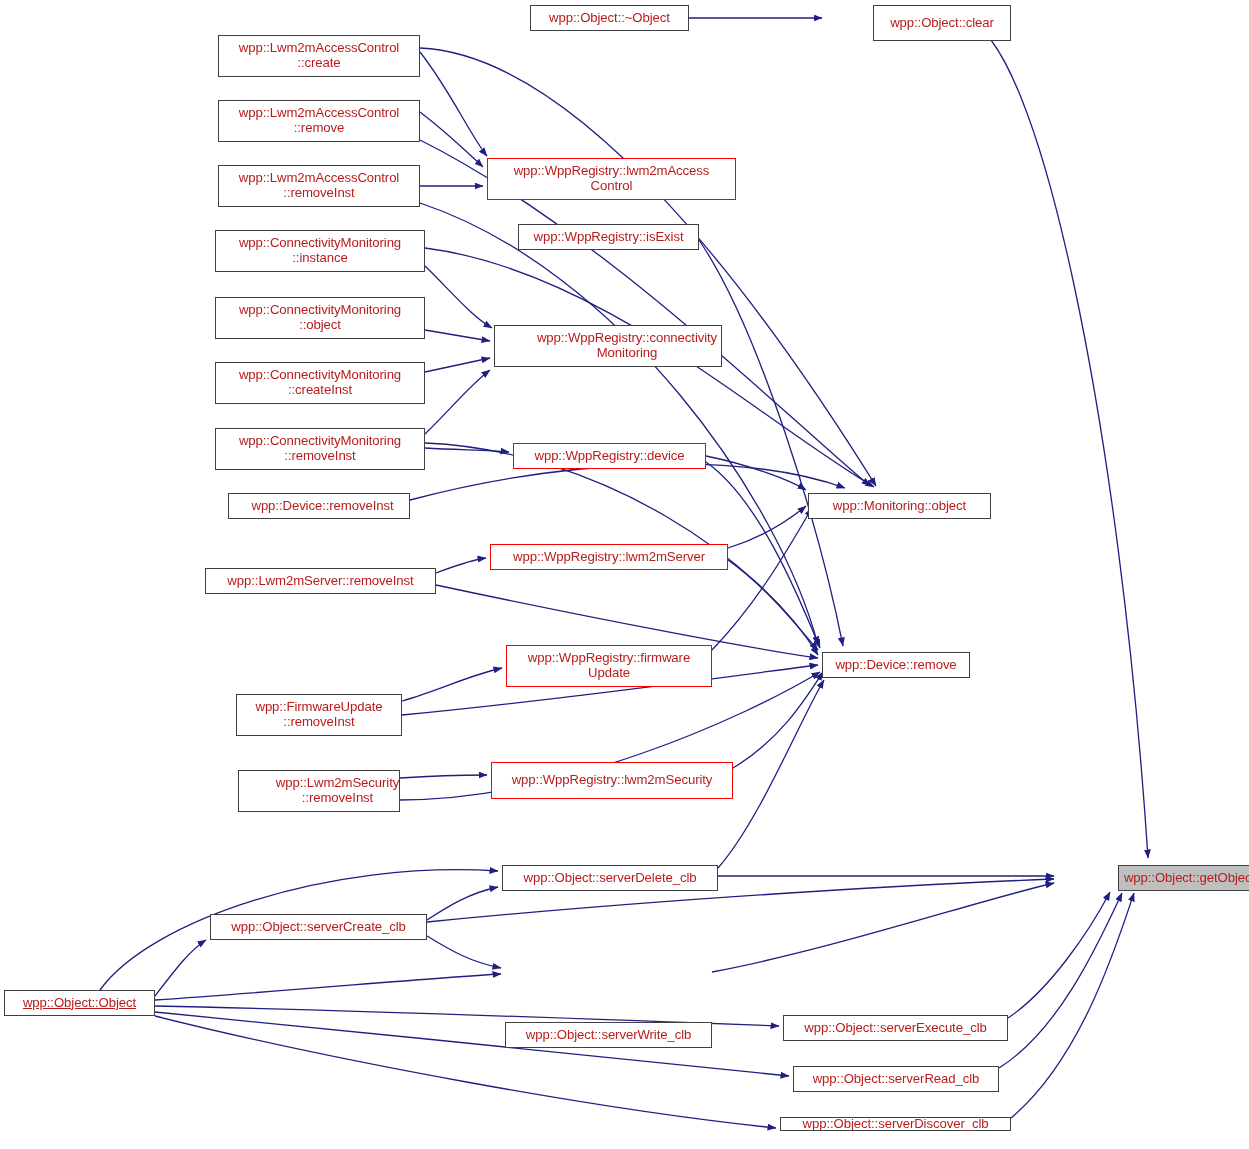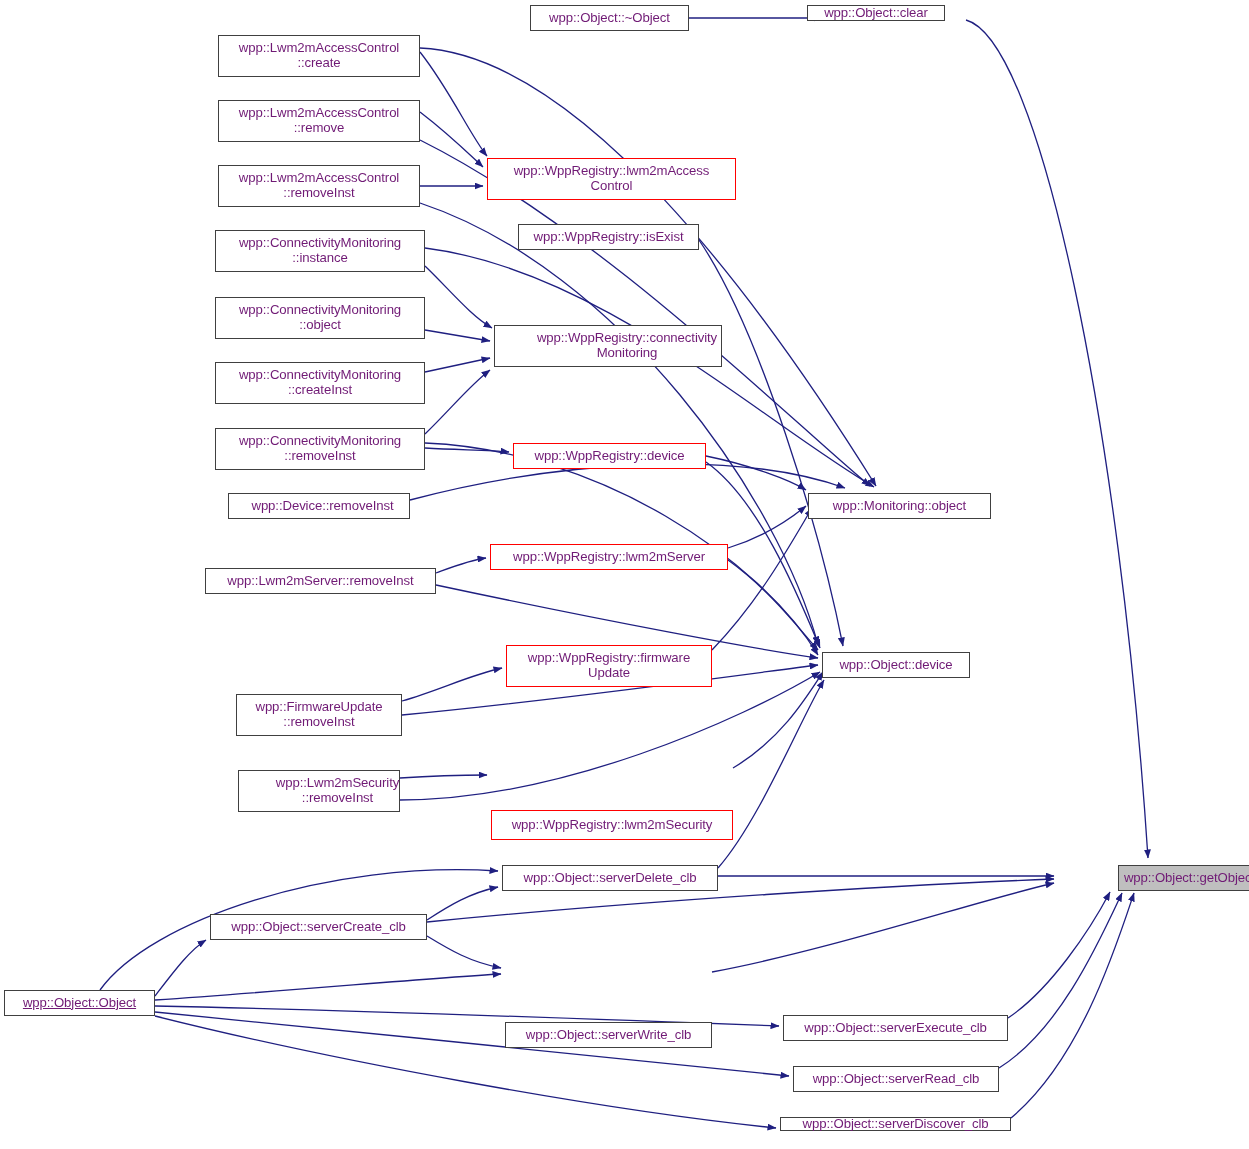--- a/index.html
+++ b/index.html
@@ -10,21 +10,21 @@
     position:absolute;
     box-sizing:border-box;
     background:#ffffff;
     border:1px solid #404040;
     display:flex;
     align-items:center;
     justify-content:center;
     text-align:center;
     font-size:13.2px;
     line-height:1.12;
-    color:#701a75;
+    color:#b91c1c;
     white-space:pre-line;
     letter-spacing:-0.1px;
     z-index:5;
   }
   .node.red{border:1px solid #ff0000;}
   .node.highlight{background:#bfbfbf;border:1px solid #404040;}
 </style>
 </head>
 <body>
 
@@ -77,21 +77,21 @@
         <path d="M 155,1012 C 350,1030 640,1062 789,1076" marker-end="url(#arrow)"></path>
         <path d="M 155,1016 C 330,1060 600,1110 776,1128" marker-end="url(#arrow)"></path>
         <path d="M 712,972 C 830,950 980,900 1054,883" marker-end="url(#arrow)"></path>
         <path d="M 1008,1018 C 1050,990 1090,930 1110,892" marker-end="url(#arrow)"></path>
         <path d="M 999,1068 C 1060,1030 1100,940 1122,893" marker-end="url(#arrow)"></path>
         <path d="M 1011,1118 C 1080,1060 1115,950 1134,893" marker-end="url(#arrow)"></path>
       </g>
   </svg>
   <div id="nodes-layer">
       <div class="node" style="left: 530px; top: 5px; width: 159px; height: 26px;">wpp::Object::~Object</div>
-      <div class="node" style="left: 807px; top: 5px; width: 138px; height: 16px; text-align: center;">wpp::Object::clear</div>
+      <div class="node" style="left: 873px; top: 5px; width: 138px; height: 36px; text-align: center;">wpp::Object::clear</div>
       <div class="node" style="left: 218px; top: 35px; width: 202px; height: 42px;">wpp::Lwm2mAccessControl
 ::create</div>
       <div class="node" style="left: 218px; top: 100px; width: 202px; height: 42px;">wpp::Lwm2mAccessControl
 ::remove</div>
       <div class="node red" style="left: 487px; top: 158px; width: 249px; height: 42px;">wpp::WppRegistry::lwm2mAccess
 Control</div>
       <div class="node" style="left: 218px; top: 165px; width: 202px; height: 42px;">wpp::Lwm2mAccessControl
 ::removeInst</div>
       <div class="node" style="left: 518px; top: 224px; width: 181px; height: 26px;">wpp::WppRegistry::isExist</div>
       <div class="node" style="left: 215px; top: 230px; width: 210px; height: 42px;">wpp::ConnectivityMonitoring
@@ -104,24 +104,24 @@
 ::createInst</div>
       <div class="node" style="left: 215px; top: 428px; width: 210px; height: 42px;">wpp::ConnectivityMonitoring
 ::removeInst</div>
       <div class="node red" style="left: 513px; top: 443px; width: 193px; height: 26px;">wpp::WppRegistry::device</div>
       <div class="node" style="left: 228px; top: 493px; width: 182px; height: 26px; padding-left: 7px;">wpp::Device::removeInst</div>
       <div class="node" style="left: 808px; top: 493px; width: 183px; height: 26px;">wpp::Monitoring::object</div>
       <div class="node red" style="left: 490px; top: 544px; width: 238px; height: 26px;">wpp::WppRegistry::lwm2mServer</div>
       <div class="node" style="left: 205px; top: 568px; width: 231px; height: 26px;">wpp::Lwm2mServer::removeInst</div>
       <div class="node red" style="left: 506px; top: 645px; width: 206px; height: 42px;">wpp::WppRegistry::firmware
 Update</div>
-      <div class="node" style="left: 822px; top: 652px; width: 148px; height: 26px;">wpp::Object::device</div>
+      <div class="node" style="left: 822px; top: 652px; width: 148px; height: 26px;">wpp::Device::remove</div>
       <div class="node" style="left: 236px; top: 694px; width: 166px; height: 42px;">wpp::FirmwareUpdate
 ::removeInst</div>
-      <div class="node red" style="left: 491px; top: 762px; width: 242px; height: 30px; margin-top: 48px;">wpp::WppRegistry::lwm2mSecurity</div>
+      <div class="node red" style="left: 491px; top: 762px; width: 242px; height: 37px;">wpp::WppRegistry::lwm2mSecurity</div>
       <div class="node" style="left: 238px; top: 770px; width: 162px; height: 42px; padding-left: 37px;">wpp::Lwm2mSecurity
 ::removeInst</div>
       <div class="node" style="left: 502px; top: 865px; width: 216px; height: 26px;">wpp::Object::serverDelete_clb</div>
       <div class="node highlight" style="left: 1118px; top: 865px; width: 156px; height: 26px;">wpp::Object::getObjectID</div>
       <div class="node" style="left: 210px; top: 914px; width: 217px; height: 26px;">wpp::Object::serverCreate_clb</div>
       <div class="node" style="left: 505px; top: 1022px; width: 207px; height: 26px;">wpp::Object::serverWrite_clb</div>
       <div class="node" style="left: 4px; top: 990px; width: 151px; height: 26px; text-decoration: underline;">wpp::Object::Object</div>
       <div class="node" style="left: 783px; top: 1015px; width: 225px; height: 26px;">wpp::Object::serverExecute_clb</div>
       <div class="node" style="left: 793px; top: 1066px; width: 206px; height: 26px;">wpp::Object::serverRead_clb</div>
       <div class="node" style="left: 780px; top: 1117px; width: 231px; height: 14px;">wpp::Object::serverDiscover_clb</div>

